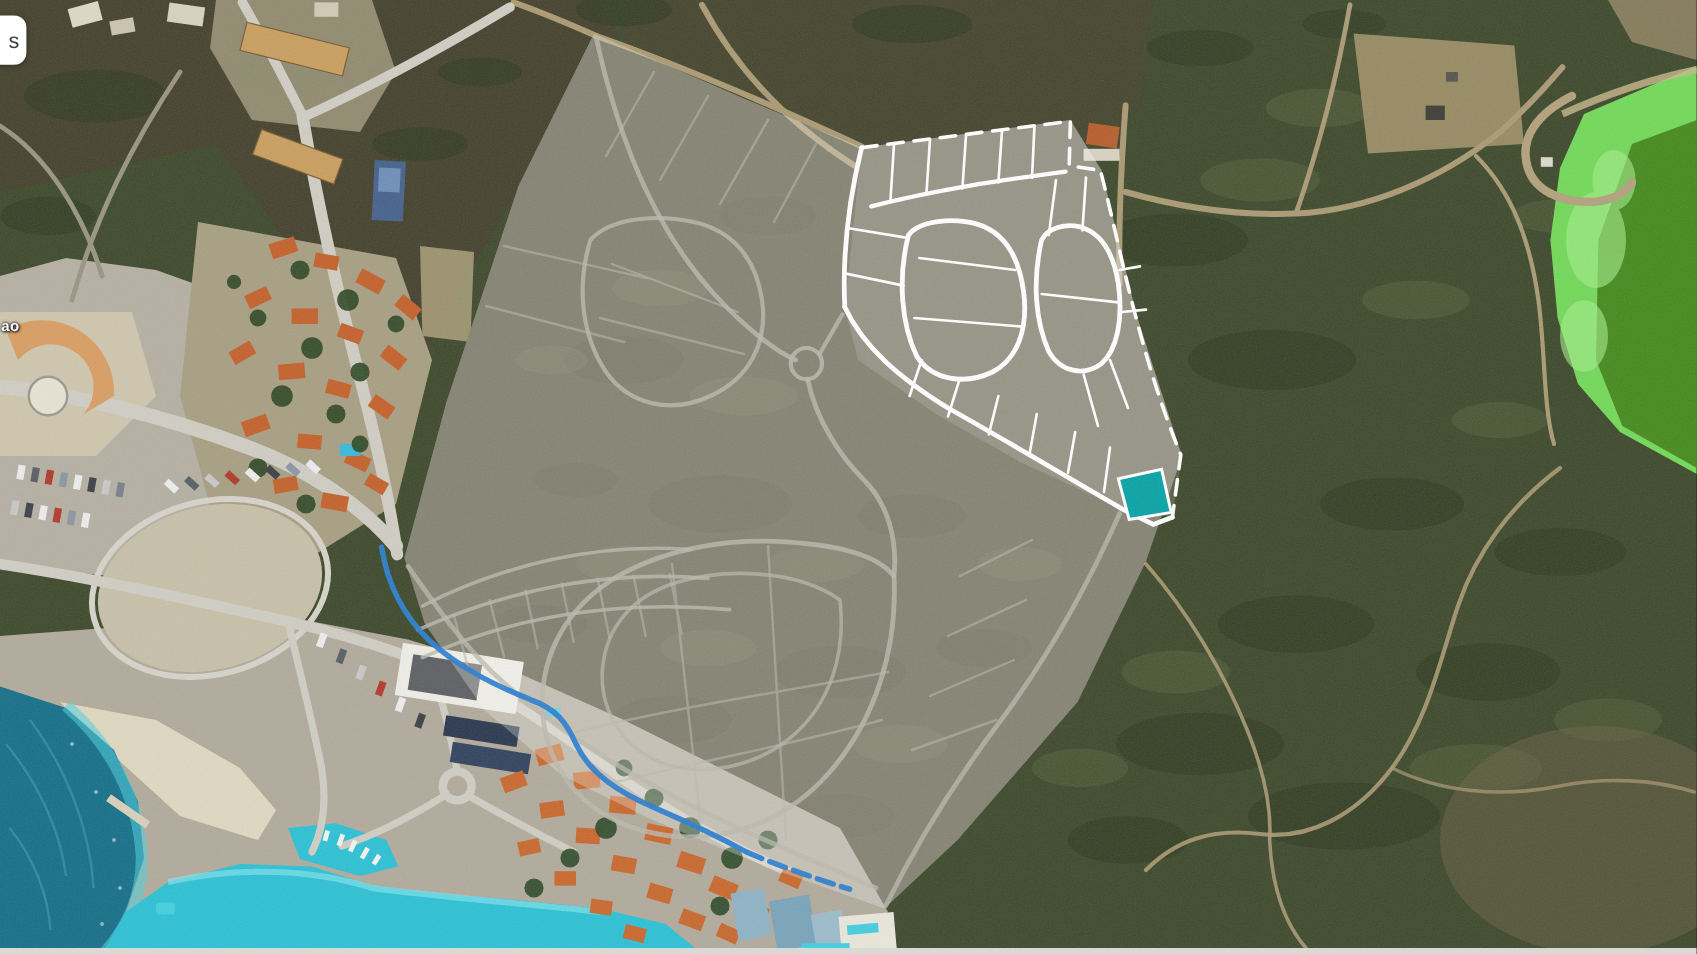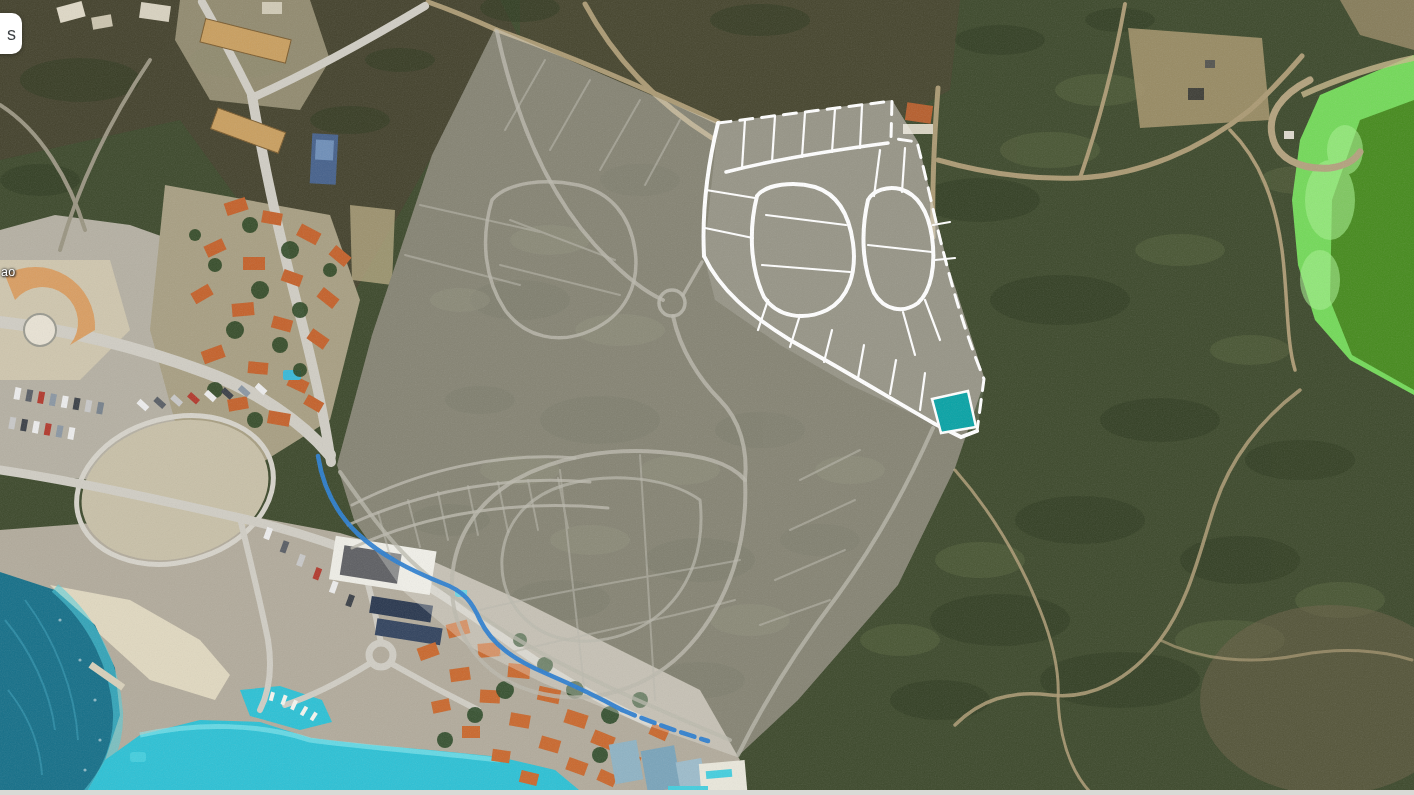--- a/index.html
+++ b/index.html
@@ -5,21 +5,21 @@
   html,body{margin:0;padding:0;background:#000;}
   #screen{position:relative;width:1414px;height:795px;overflow:hidden;
           font-family:"Liberation Sans", sans-serif;background:#3e4a2d;}
   #map-svg{position:absolute;left:0;top:0;width:1414px;height:795px;display:block;}
   .map-btn{position:absolute;left:-30px;top:13px;width:52px;height:41px;
            background:#ffffff;border:none;border-radius:10px;
            box-shadow:0 1px 4px rgba(0,0,0,.35);
            display:flex;align-items:center;justify-content:flex-end;
            padding:0 6px 0 0;box-sizing:border-box;cursor:pointer;}
   .map-btn span{font-size:18px;font-weight:500;color:#3c4043;line-height:1;}
-  .place-label{position:absolute;left:1px;top:265px;font-size:12.5px;font-weight:400;
+  .place-label{position:absolute;left:1px;top:265px;font-size:12.5px;font-weight:700;
            color:#ffffff;letter-spacing:.3px;
            text-shadow:0 0 2px #2b2b2b,0 0 3px #2b2b2b,1px 1px 2px #222;}
 </style>
 </head>
 <body>
 
 <div id="screen">
 <svg id="map-svg" viewBox="0 0 1414 795" preserveAspectRatio="none" xmlns="http://www.w3.org/2000/svg">
   <defs>
     <filter id="grain" x="0" y="0" width="100%" height="100%">

